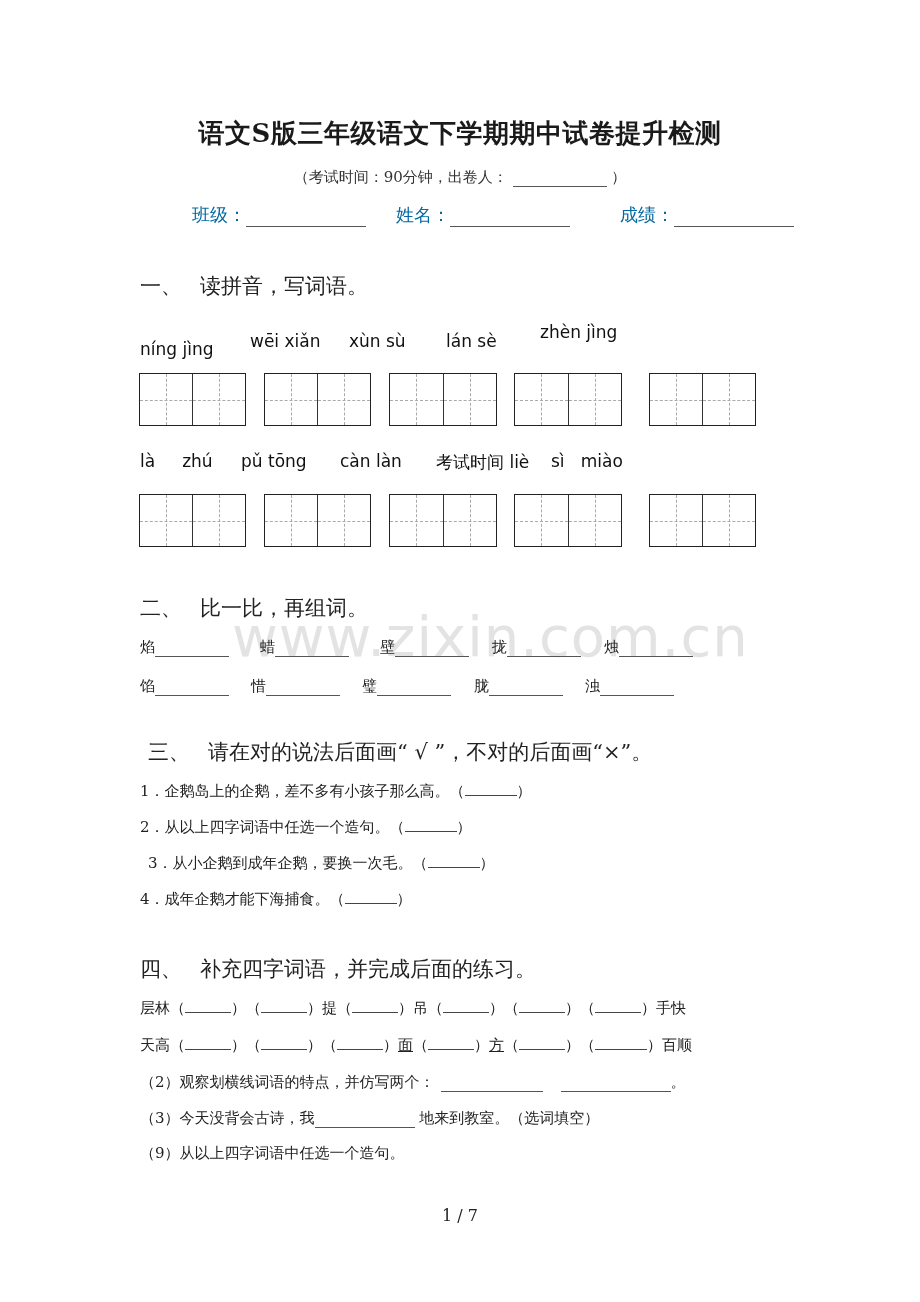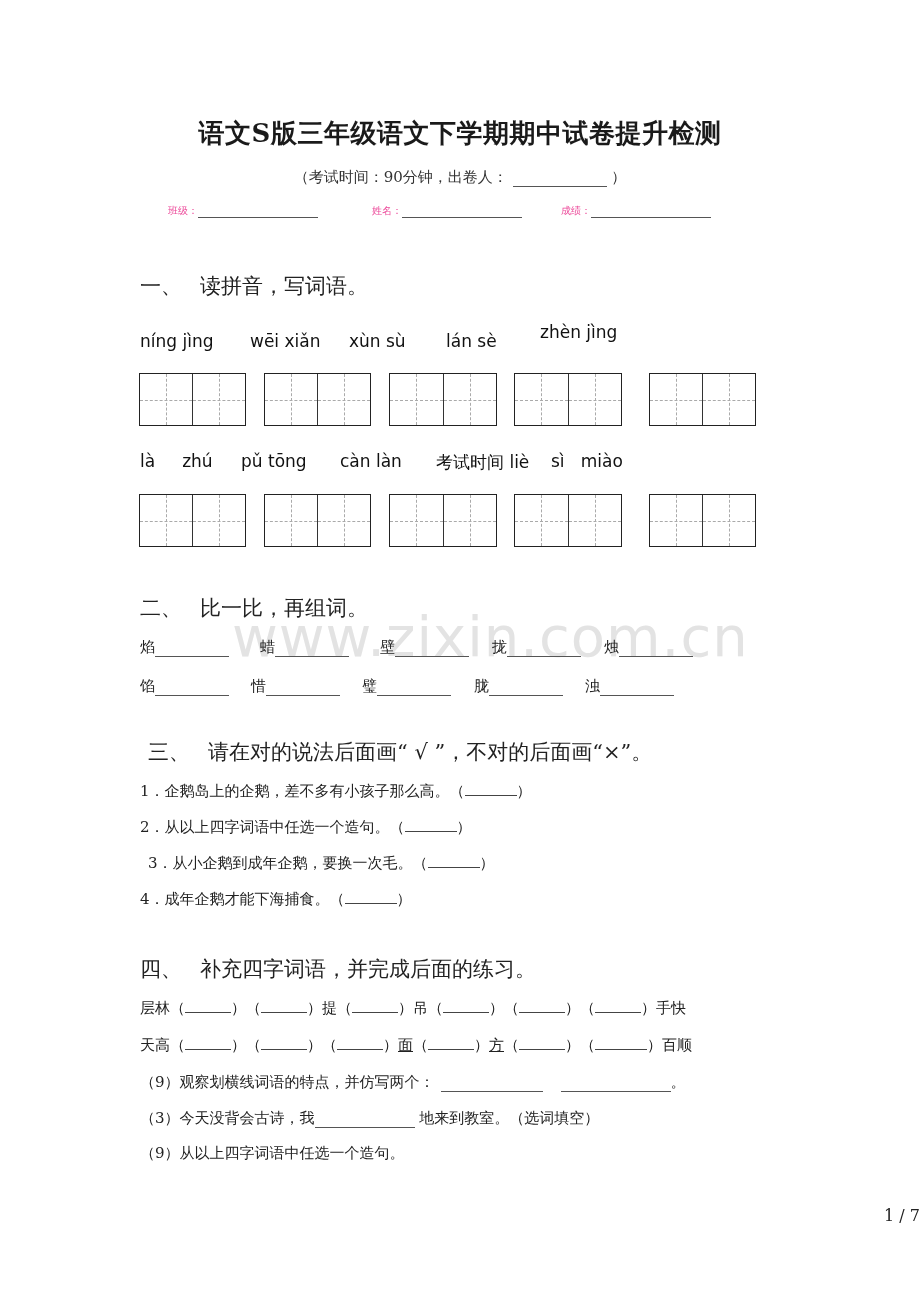--- a/index.html
+++ b/index.html
@@ -1,64 +1,64 @@
 <!DOCTYPE html>
 <html><head>
 <meta charset="utf-8">
 <style>
   html, body { margin: 0; padding: 0; background: #ffffff; }
   body { width: 920px; height: 1302px; position: relative; overflow: hidden;
          font-family: "DejaVu Serif", "Liberation Serif", serif; color: #1a1a1a; }
   .abs { position: absolute; white-space: nowrap; }
   .title { left: 0; width: 920px; top: 116px; text-align: center; font-size: 26px; font-weight: bold; letter-spacing: 0.5px; }
   .subtitle { left: 0; width: 920px; top: 168px; text-align: center; font-size: 15px; color: #333; }
-  .info { top: 203px; font-size: 10px; color: #ec4899; }
+  .info { top: 203px; font-size: 18px; color: #0369a1; margin-left: 24px; }
   .blank { display: inline-block; border-bottom: 1px solid #555; vertical-align: bottom; height: 14px; }
   .sec { font-size: 21px; color: #222; }
   .pinyin { font-family: "DejaVu Sans", "Liberation Sans", sans-serif; font-size: 17px; color: #111; }
   .box { position: absolute; height: 53px; border: 1.5px solid #222; box-sizing: border-box; display: flex; background: #fff; }
   .cell { flex: 1; position: relative; }
   .cell + .cell { border-left: 1.5px solid #333; }
   .cell::before { content: ""; position: absolute; left: 50%; top: 0; bottom: 0; border-left: 1px dashed #aaa; }
   .cell::after { content: ""; position: absolute; top: 50%; left: 0; right: 0; border-top: 1px dashed #aaa; }
   .row-text { font-size: 15px; color: #222; }
   .u { text-decoration: underline; }
   .watermark { left: 232px; top: 604px; font-family: "DejaVu Sans", "Liberation Sans", sans-serif;
                font-size: 56px; color: #e3e3e3; letter-spacing: 1px; z-index: 0; }
   .fg { z-index: 1; }
   .paren-blank { display: inline-block; width: 46px; border-bottom: 1px solid #444; height: 12px; vertical-align: baseline; }
   .paren-blank.w52 { width: 52px; }
-  .footer { left: 0; width: 920px; top: 1206px; text-align: right; font-size: 16px; color: #222; }
+  .footer { left: 0; width: 920px; top: 1206px; text-align: center; font-size: 16px; color: #222; }
 </style>
 </head>
 <body>
 
 <div class="abs watermark">www.zixin.com.cn</div>
 
 <div class="abs title fg">语文S版三年级语文下学期期中试卷提升检测</div>
 <div class="abs subtitle fg">
   <span>（考试时间：90分钟，出卷人：</span>
   <span class="blank" style="width:94px"></span>
   <span>）</span>
 </div>
 <div class="abs info fg" style="left:168px">
   <span>班级：</span><span class="blank" style="width:120px"></span>
 </div>
 <div class="abs info fg" style="left:372px">
   <span>姓名：</span><span class="blank" style="width:120px"></span>
 </div>
-<div class="abs info fg" style="left:561px">
+<div class="abs info fg" style="left:596px">
   <span>成绩：</span><span class="blank" style="width:120px"></span>
 </div>
 
 <div class="abs sec fg" style="left:140px; top:272px">
   <span>一、</span><span style="display:inline-block;width:18px"></span><span>读拼音，写词语。</span>
 </div>
 
-<div class="abs pinyin fg" style="left:140px; top:331px">níng  jìng</div>
+<div class="abs pinyin fg" style="left:140px; top:339px">níng  jìng</div>
 <div class="abs pinyin fg" style="left:250px; top:331px">wēi  xiǎn</div>
 <div class="abs pinyin fg" style="left:349px; top:331px">xùn  sù</div>
 <div class="abs pinyin fg" style="left:446px; top:331px">lán  sè</div>
 <div class="abs pinyin fg" style="left:540px; top:322px">zhèn  jìng</div>
 
 <div class="box fg" style="left:139px; top:373px; width:107px">
     <div class="cell"></div>
     <div class="cell"></div>
   </div>
 <div class="box fg" style="left:264px; top:373px; width:107px">
@@ -144,20 +144,20 @@
 
 <div class="abs row-text fg" style="left:140px; top:999px; word-spacing:0">
   <span>层林（</span><span class="paren-blank"></span><span>）（</span><span class="paren-blank"></span><span>）提（</span><span class="paren-blank"></span><span>）吊（</span><span class="paren-blank"></span><span>）（</span><span class="paren-blank"></span><span>）（</span><span class="paren-blank"></span><span>）手快</span>
 </div>
 
 <div class="abs row-text fg" style="left:140px; top:1036px">
   <span>天高（</span><span class="paren-blank"></span><span>）（</span><span class="paren-blank"></span><span>）（</span><span class="paren-blank"></span><span>）</span><span class="u">面</span><span>（</span><span class="paren-blank"></span><span>）</span><span class="u">方</span><span>（</span><span class="paren-blank"></span><span>）（</span><span class="paren-blank w52"></span><span>）百顺</span>
 </div>
 
 <div class="abs row-text fg" style="left:140px; top:1073px">
-  <span>（9）观察划横线词语的特点，并仿写两个：</span><span class="blank" style="width:102px; margin-left:6px"></span><span class="blank" style="width:110px; margin-left:18px"></span><span>。</span>
+  <span>（2）观察划横线词语的特点，并仿写两个：</span><span class="blank" style="width:102px; margin-left:6px"></span><span class="blank" style="width:110px; margin-left:18px"></span><span>。</span>
 </div>
 <div class="abs row-text fg" style="left:140px; top:1109px">
   <span>（3）今天没背会古诗，我</span><span class="blank" style="width:100px"></span><span> 地来到教室。（选词填空）</span>
 </div>
 <div class="abs row-text fg" style="left:140px; top:1144px">（9）从以上四字词语中任选一个造句。</div>
 
 <div class="abs footer fg">1 / 7</div>
 
 </body></html>

